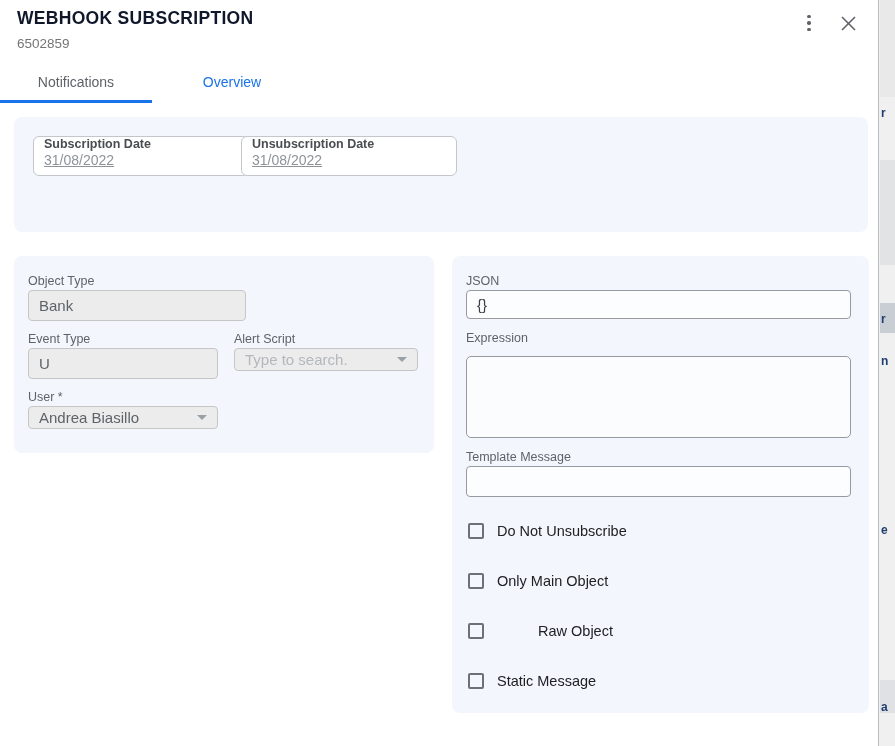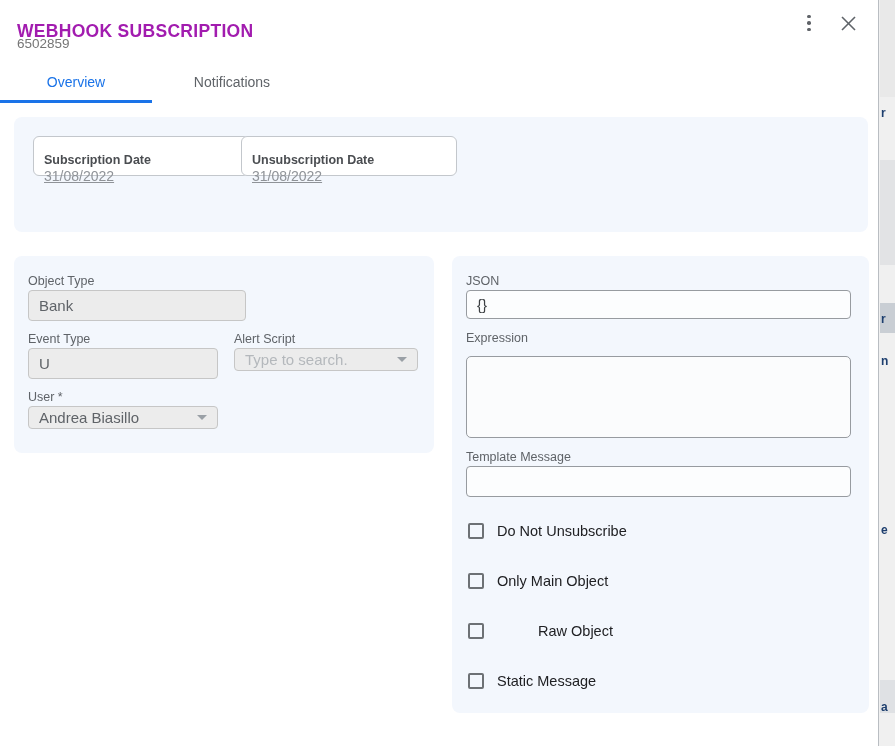--- a/index.html
+++ b/index.html
@@ -10,21 +10,21 @@
     position: relative;
     overflow: hidden;
     color: #202124;
   }
   .stage { position: absolute; inset: 0; width: 895px; height: 746px; }
 
   
   .modal { position: absolute; left: 0; top: 0; width: 878px; height: 746px; background: #ffffff; }
 
   
-  .dlg-title { position: absolute; left: 17px; top: 8px; font-size: 17.5px; font-weight: 700; letter-spacing: .3px; color: #a21caf; margin-top: 13px; }
+  .dlg-title { position: absolute; left: 17px; top: 8px; font-size: 17.5px; font-weight: 700; letter-spacing: .3px; color: #0f172a; }
   .dlg-subtitle { position: absolute; left: 17px; top: 36px; font-size: 13.5px; color: #757575; }
   .icon-btn { position: absolute; top: 12px; width: 22px; height: 22px; display: flex; align-items: center; justify-content: center; cursor: pointer; background: none; border: none; }
   .kebab-btn { left: 798px; }
   .close-btn { left: 837px; }
   .kebab { display: flex; flex-direction: column; gap: 3px; }
   .kebab i { width: 3.5px; height: 3.5px; border-radius: 50%; background: #5f6368; }
 
   
   .tabs { position: absolute; left: 0; top: 60px; height: 43px; display: flex; }
   .tab { width: 160px; display: flex; align-items: center; justify-content: center; font-size: 14px; color: #5f6368; cursor: pointer; }
@@ -32,21 +32,21 @@
   .tab.active { color: #1a73e8; }
   .tab-underline { position: absolute; left: 0; top: 100px; width: 152px; height: 3px; background: #1a73e8; }
 
   
   .panel { position: absolute; background: #f3f7fd; border-radius: 8px; }
   .panel-top { left: 14px; top: 117px; width: 854px; height: 115px; }
   .panel-left { left: 14px; top: 256px; width: 420px; height: 197px; }
   .panel-right { left: 452px; top: 256px; width: 417px; height: 457px; }
 
   
-  .date-box { position: absolute; top: 19px; width: 216px; height: 40px; background: #ffffff; border: 1px solid #c3c7cc; border-radius: 6px; padding: 16px 10px 0 10px; cursor: pointer; }
+  .date-box { position: absolute; top: 19px; width: 216px; height: 40px; background: #ffffff; border: 1px solid #c3c7cc; border-radius: 6px; padding: 0 10px 0 10px; cursor: pointer; }
   .date-box .db-label { display: block; font-size: 12.5px; font-weight: 700; color: #4a4d51; line-height: 15px; }
   .date-box .db-value { display: block; font-size: 14px; color: #8f9398; line-height: 17px; text-decoration: underline; }
 
   
   .toggle-row { position: absolute; left: 19px; top: 187px; display: flex; align-items: center; }
   .toggle { position: relative; width: 46px; height: 24px; cursor: pointer; }
   .toggle .track { position: absolute; inset: 0; border-radius: 12px; background: #b1b5ba; }
   .toggle .knob { position: absolute; left: 0; top: 0; width: 24px; height: 24px; border-radius: 50%; background: #ffffff; box-shadow: 0 1px 3px rgba(0,0,0,.35); }
   .toggle-label { margin-left: 30px; font-size: 15px; color: #202124; }
 
@@ -91,22 +91,22 @@
         </span>
     </button>
     <button class="icon-btn close-btn">
       <svg width="17" height="17" viewBox="0 0 17 17">
         <line x1="2" y1="2" x2="15" y2="15" stroke="#5f6368" stroke-width="1.6"></line>
         <line x1="15" y1="2" x2="2" y2="15" stroke="#5f6368" stroke-width="1.6"></line>
       </svg>
     </button>
 
     <div class="tabs">
+      <div class="tab">Notifications</div>
       <div class="tab active">Overview</div>
-      <div class="tab">Notifications</div>
     </div>
     <div class="tab-underline"></div>
 
     <div class="panel panel-top">
       <div class="date-box" style="left:19px;">
         <span class="db-label">Subscription Date</span>
         <span class="db-value">31/08/2022</span>
       </div>
       <div class="date-box" style="left:227px;">
         <span class="db-label">Unsubscription Date</span>

